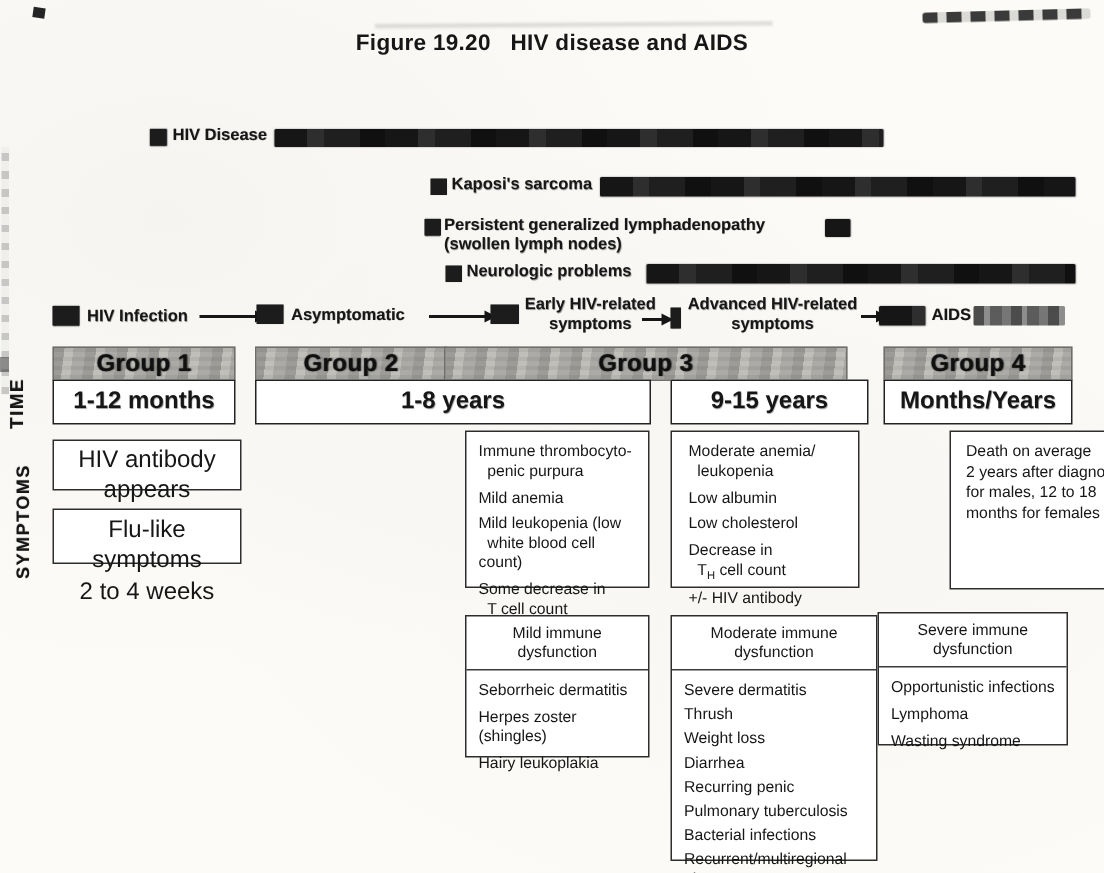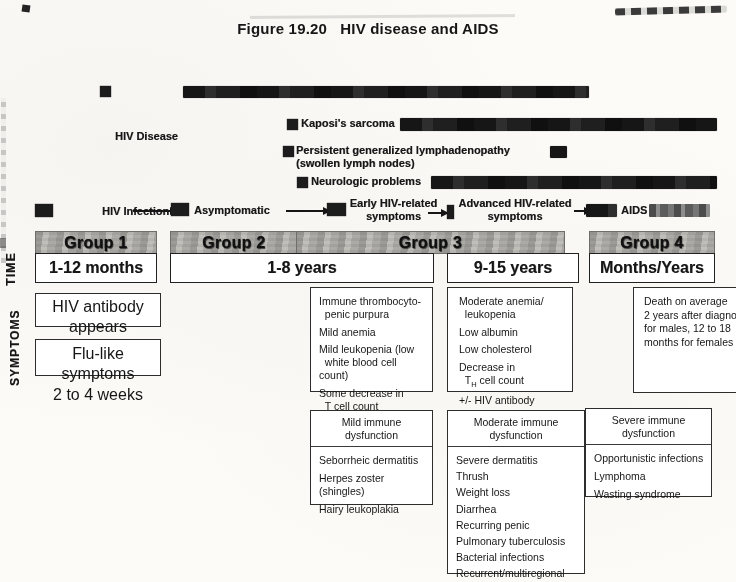--- a/index.html
+++ b/index.html
@@ -55,38 +55,38 @@
 
   <div class="t speck1"></div>
   <div class="t smudge-tr"></div>
   <div class="t streak-title"></div>
   <div class="t margin-smudge"></div>
   <div class="t speck2"></div>
 
   <div class="t title">Figure 19.20   HIV disease and AIDS</div>
 
   <div class="t sq" style="left:100px;top:86px;width:11px;height:11px;"></div>
-  <div class="t blabel" style="left:115px;top:84px;margin-top:46px;">HIV Disease</div>
+  <div class="t blabel" style="left:115px;top:84px;">HIV Disease</div>
   <div class="t bar" style="left:183px;top:86px;width:406px;height:12px;"></div>
 
   <div class="t sq" style="left:287px;top:119px;width:11px;height:11px;"></div>
   <div class="t blabel" style="left:301px;top:117px;">Kaposi's sarcoma</div>
   <div class="t bar" style="left:400px;top:118px;width:317px;height:13px;"></div>
 
   <div class="t sq" style="left:283px;top:146px;width:11px;height:11px;"></div>
   <div class="t blabel" style="left:296px;top:144px;">Persistent generalized lymphadenopathy</div>
   <div class="t bar" style="left:550px;top:146px;width:17px;height:12px;"></div>
   <div class="t bsub" style="left:296px;top:157px;">(swollen lymph nodes)</div>
 
   <div class="t sq" style="left:297px;top:177px;width:11px;height:11px;"></div>
   <div class="t blabel" style="left:311px;top:175px;">Neurologic problems</div>
   <div class="t bar" style="left:431px;top:176px;width:286px;height:13px;"></div>
 
   <div class="t sq" style="left:35px;top:204px;width:18px;height:13px;"></div>
-  <div class="t slabel" style="left:58px;top:205px;margin-left:44px;">HIV Infection</div>
+  <div class="t slabel" style="left:58px;top:205px;">HIV Infection</div>
   <div class="t arrow" style="left:133px;top:210px;width:38px;"></div>
 
   <div class="t sq" style="left:171px;top:203px;width:18px;height:13px;"></div>
   <div class="t slabel" style="left:194px;top:204px;">Asymptomatic</div>
   <div class="t arrow" style="left:286px;top:210px;width:38px;"></div>
 
   <div class="t sq" style="left:327px;top:203px;width:19px;height:13px;"></div>
   <div class="t slabel ctr" style="left:347px;top:197px;width:93px;">Early HIV-related
 symptoms</div>
   <div class="t arrow" style="left:428px;top:212px;width:14px;"></div>

